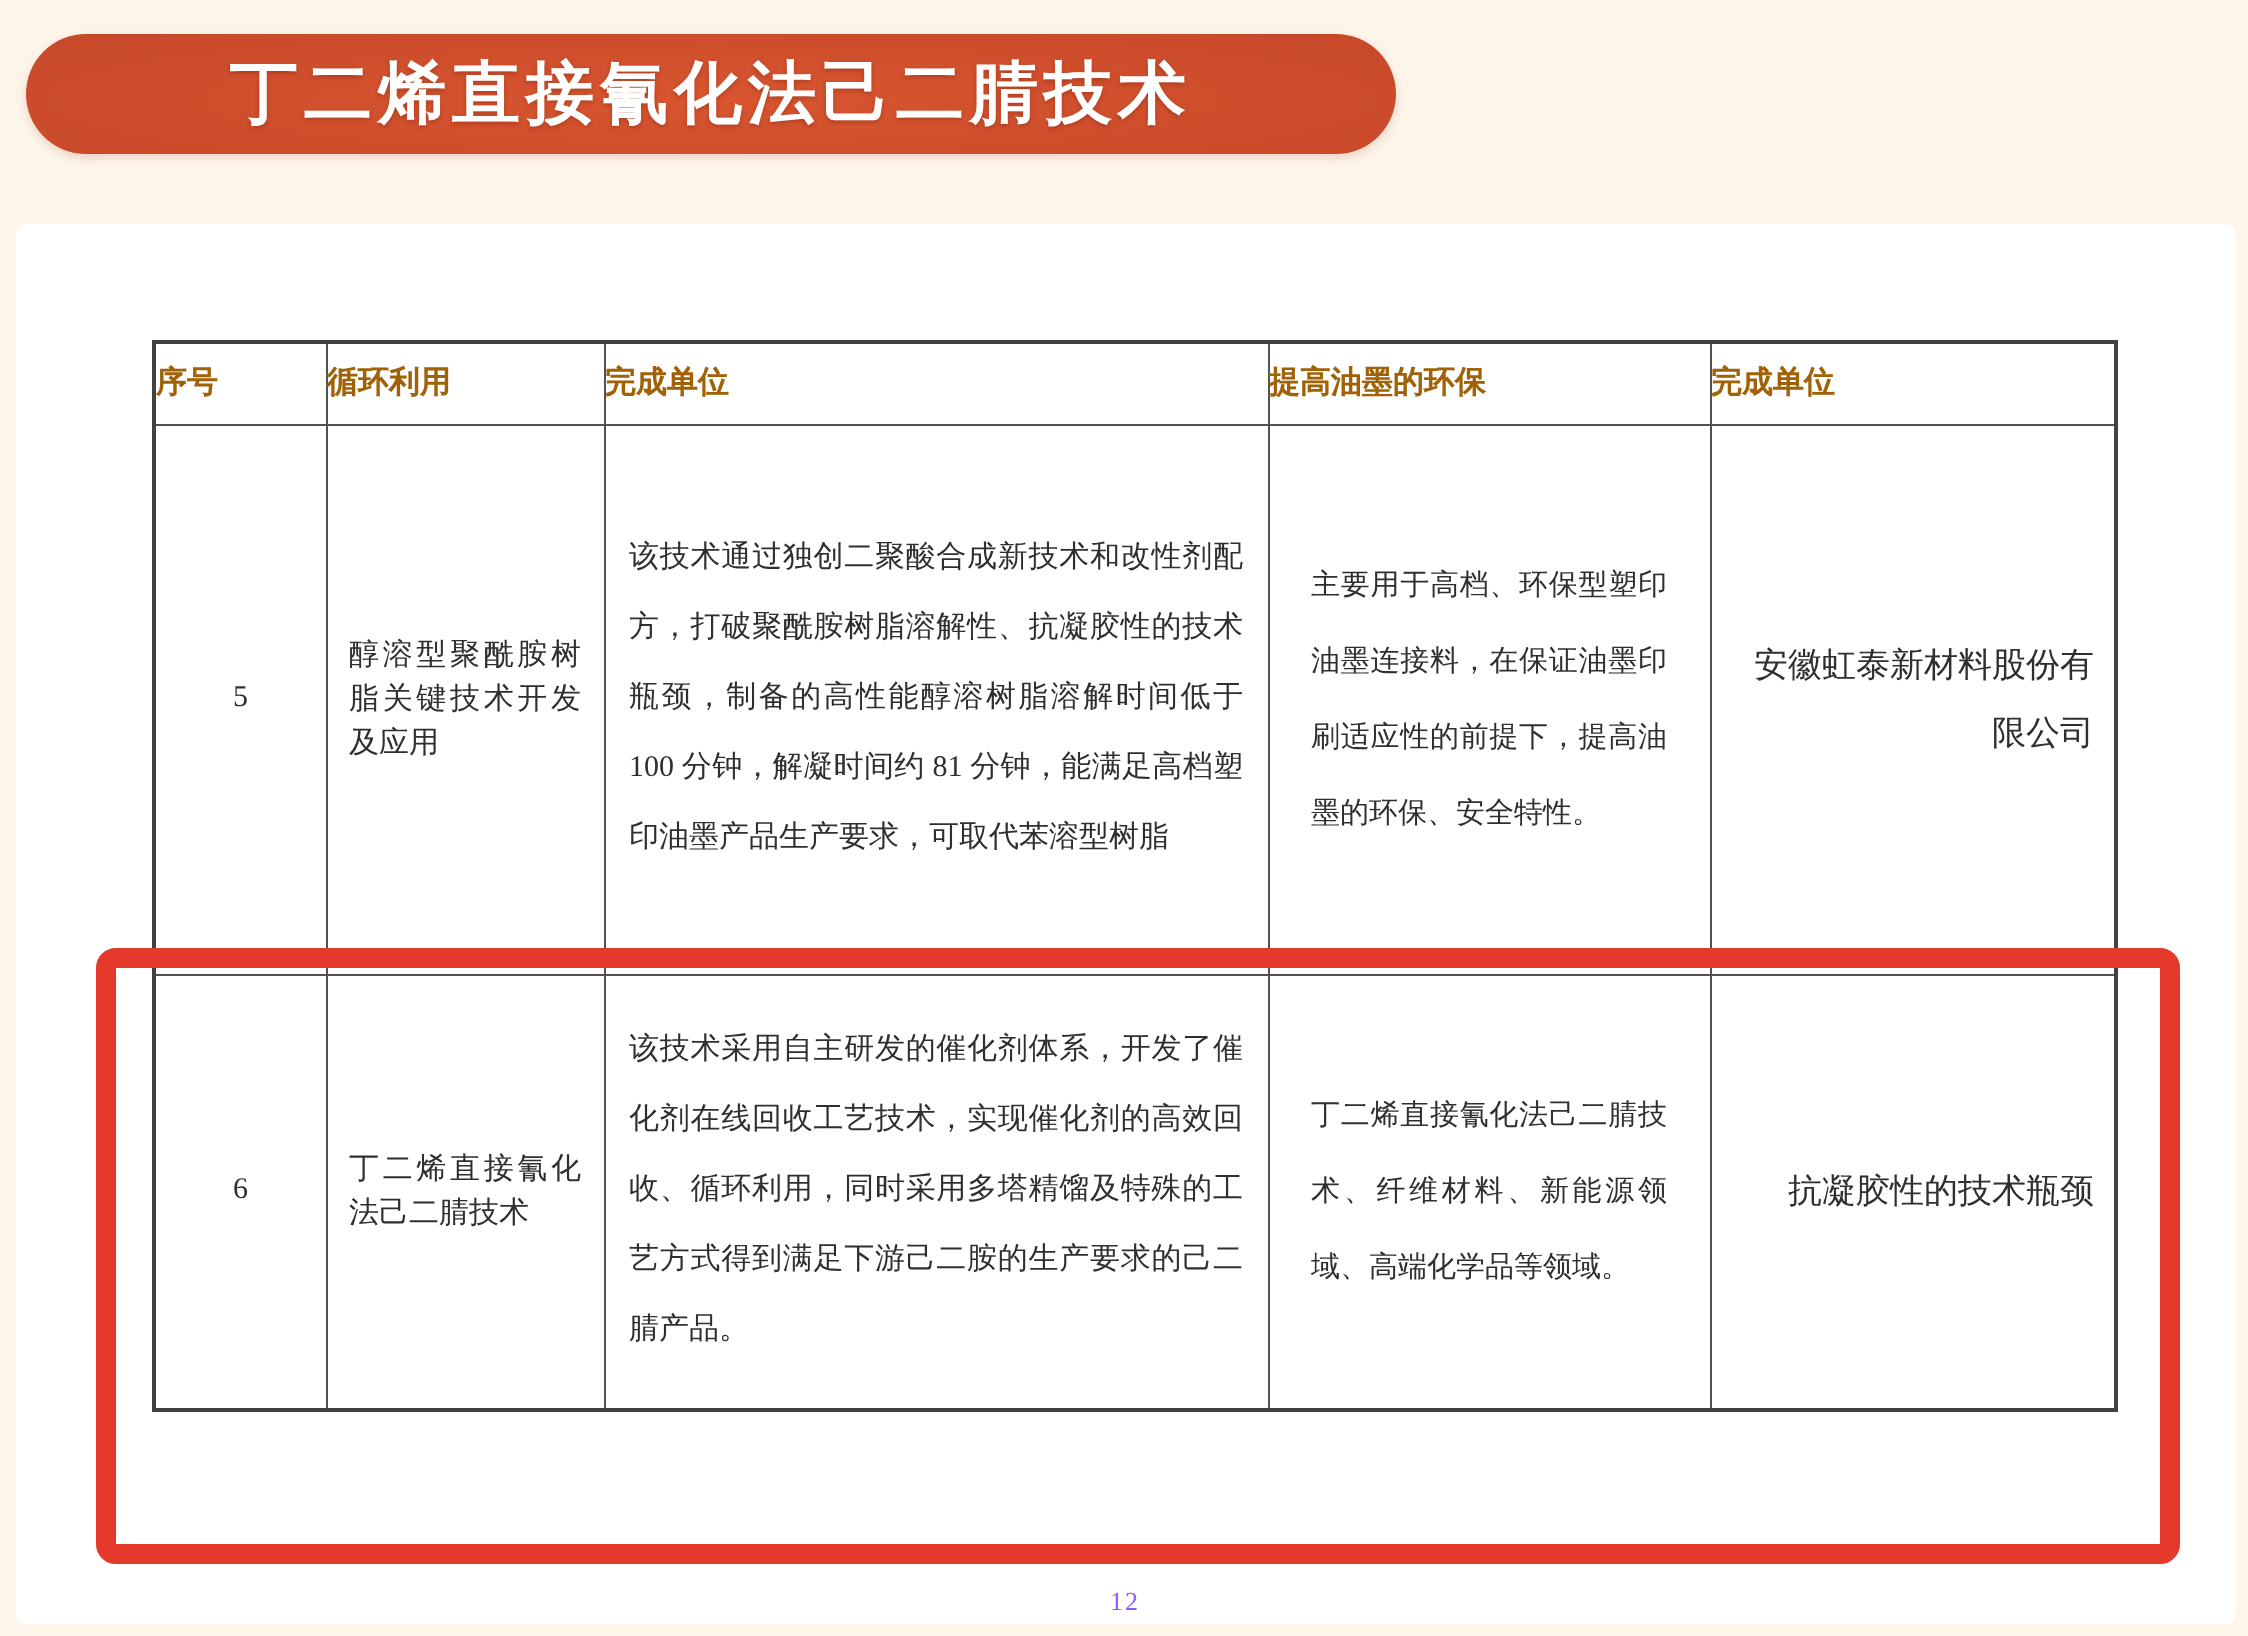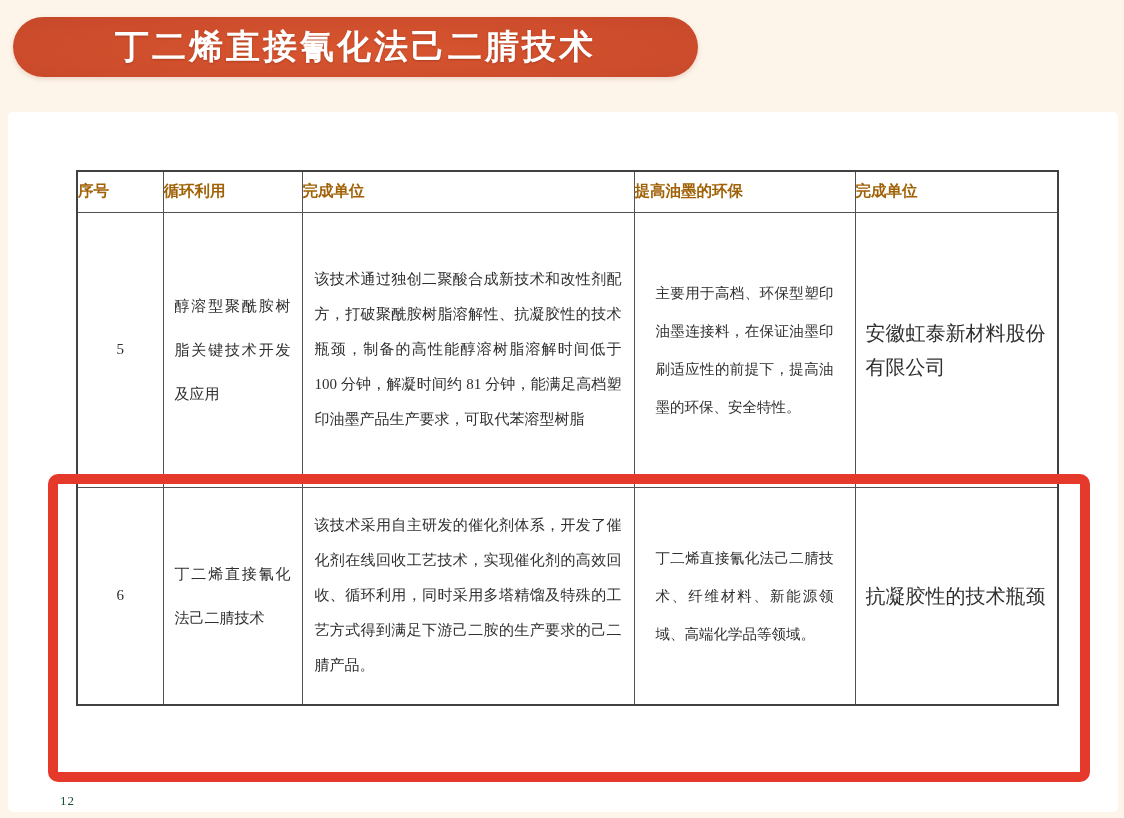--- a/index.html
+++ b/index.html
@@ -71,49 +71,50 @@
     font-size: 15.5px;
     font-weight: 600;
     text-align: left;
     color: #a16207;
   }
   tr.row-a td { height: 275px; }
   tr.row-b td { height: 218px; }
 
   td.c-no    { text-align: center; font-size: 15px; }
   td.c-name  { padding: 0 11px; text-align: justify; text-justify: inter-ideograph;
-               font-size: 15px; line-height: 44px; }
+               font-size: 15px; line-height: 22px; }
   td.c-intro { padding: 12px 12px; text-align: justify; text-justify: inter-ideograph;
                font-size: 15px; line-height: 35px; }
   td.c-scope { padding: 0 21px;  text-align: justify; text-justify: inter-ideograph;
                font-size: 14.5px; line-height: 38px; }
-  td.c-unit  { padding: 0 10px; text-align: left; font-size: 20px; line-height: 34px; }
+  td.c-unit  { padding: 0 10px; text-align: right; font-size: 17px; line-height: 34px; }
 
   
   .highlight {
     position: absolute;
     left: 48px;
     top: 474px;
     width: 1042px;
     height: 308px;
     border: 10px solid #e53a2b;
     border-radius: 10px;
     background: transparent;
     z-index: 5;
     pointer-events: none;
   }
 
   
   .pagenum {
     position: absolute;
-    left: 60px;
+    left: 72px;
     top: 793px;
     width: 981px;
+    text-align: center;
     font-size: 13px;
-    color: #14532d;
+    color: #8b5cf6;
     letter-spacing: 1px;
   }
 </style>
 </head>
 <body>
 
 <div class="canvas">
 
   <div class="banner">
     <span class="banner-title">丁二烯直接氰化法己二腈技术</span>

